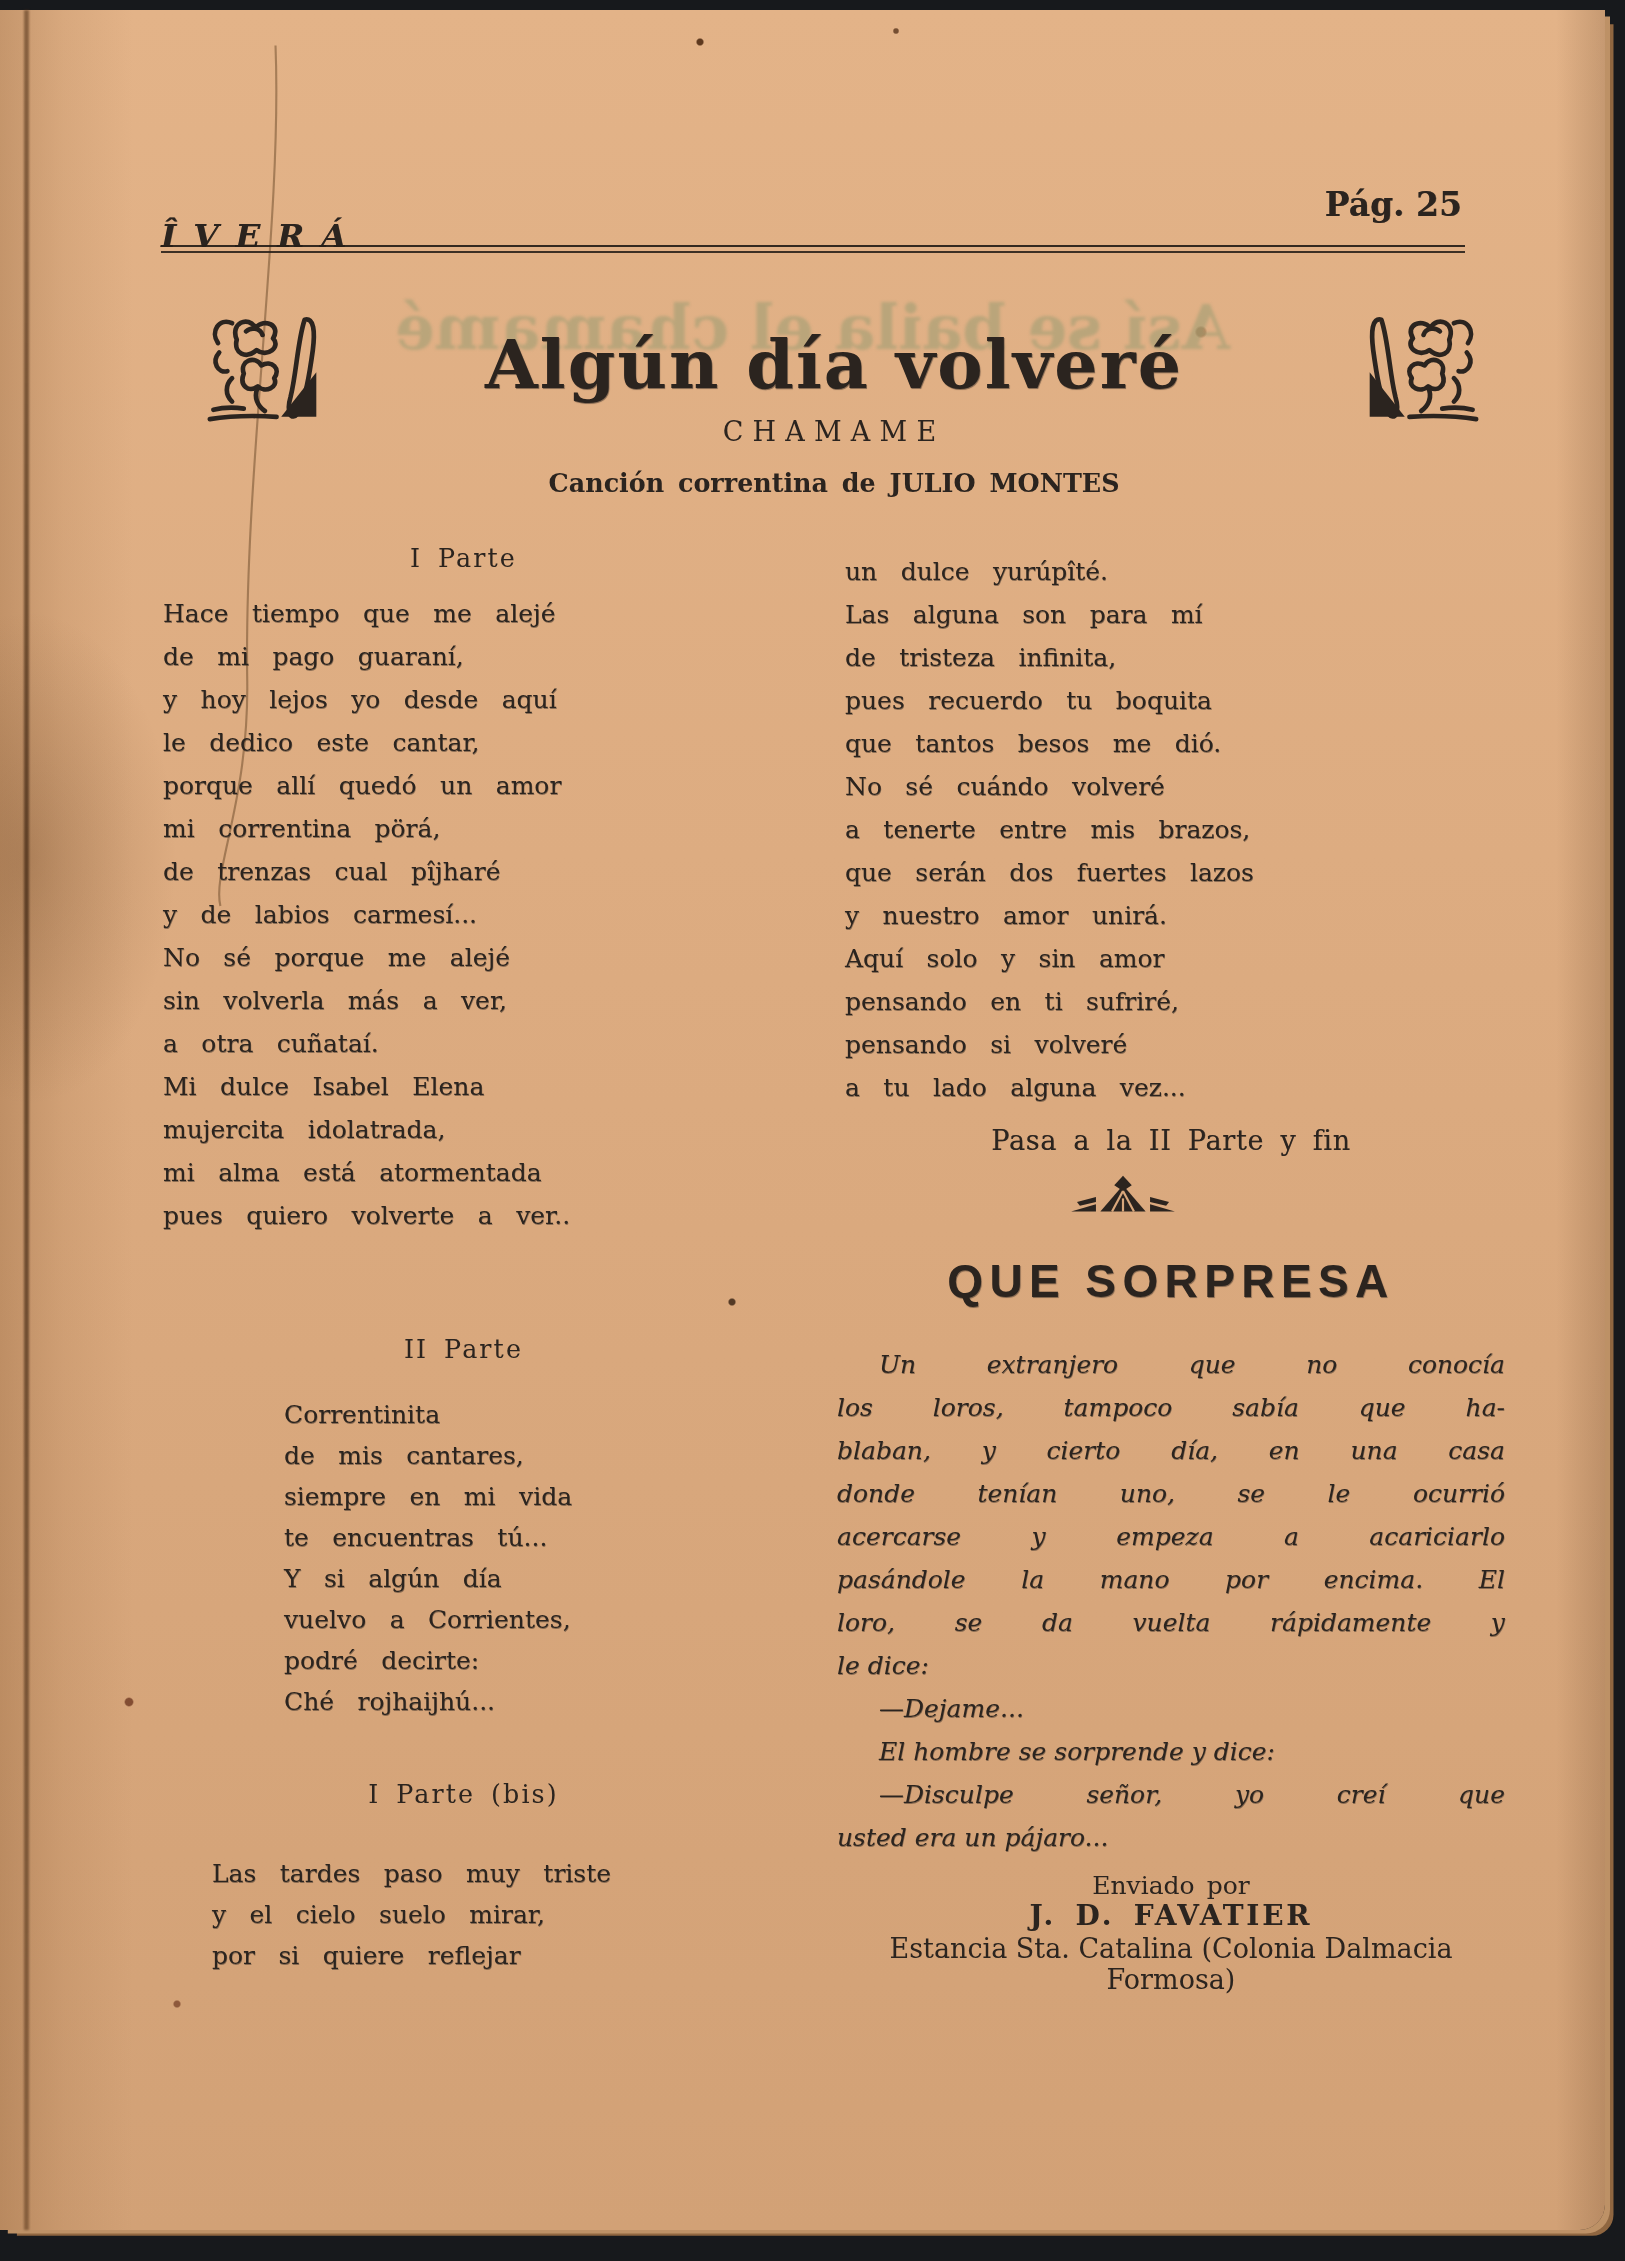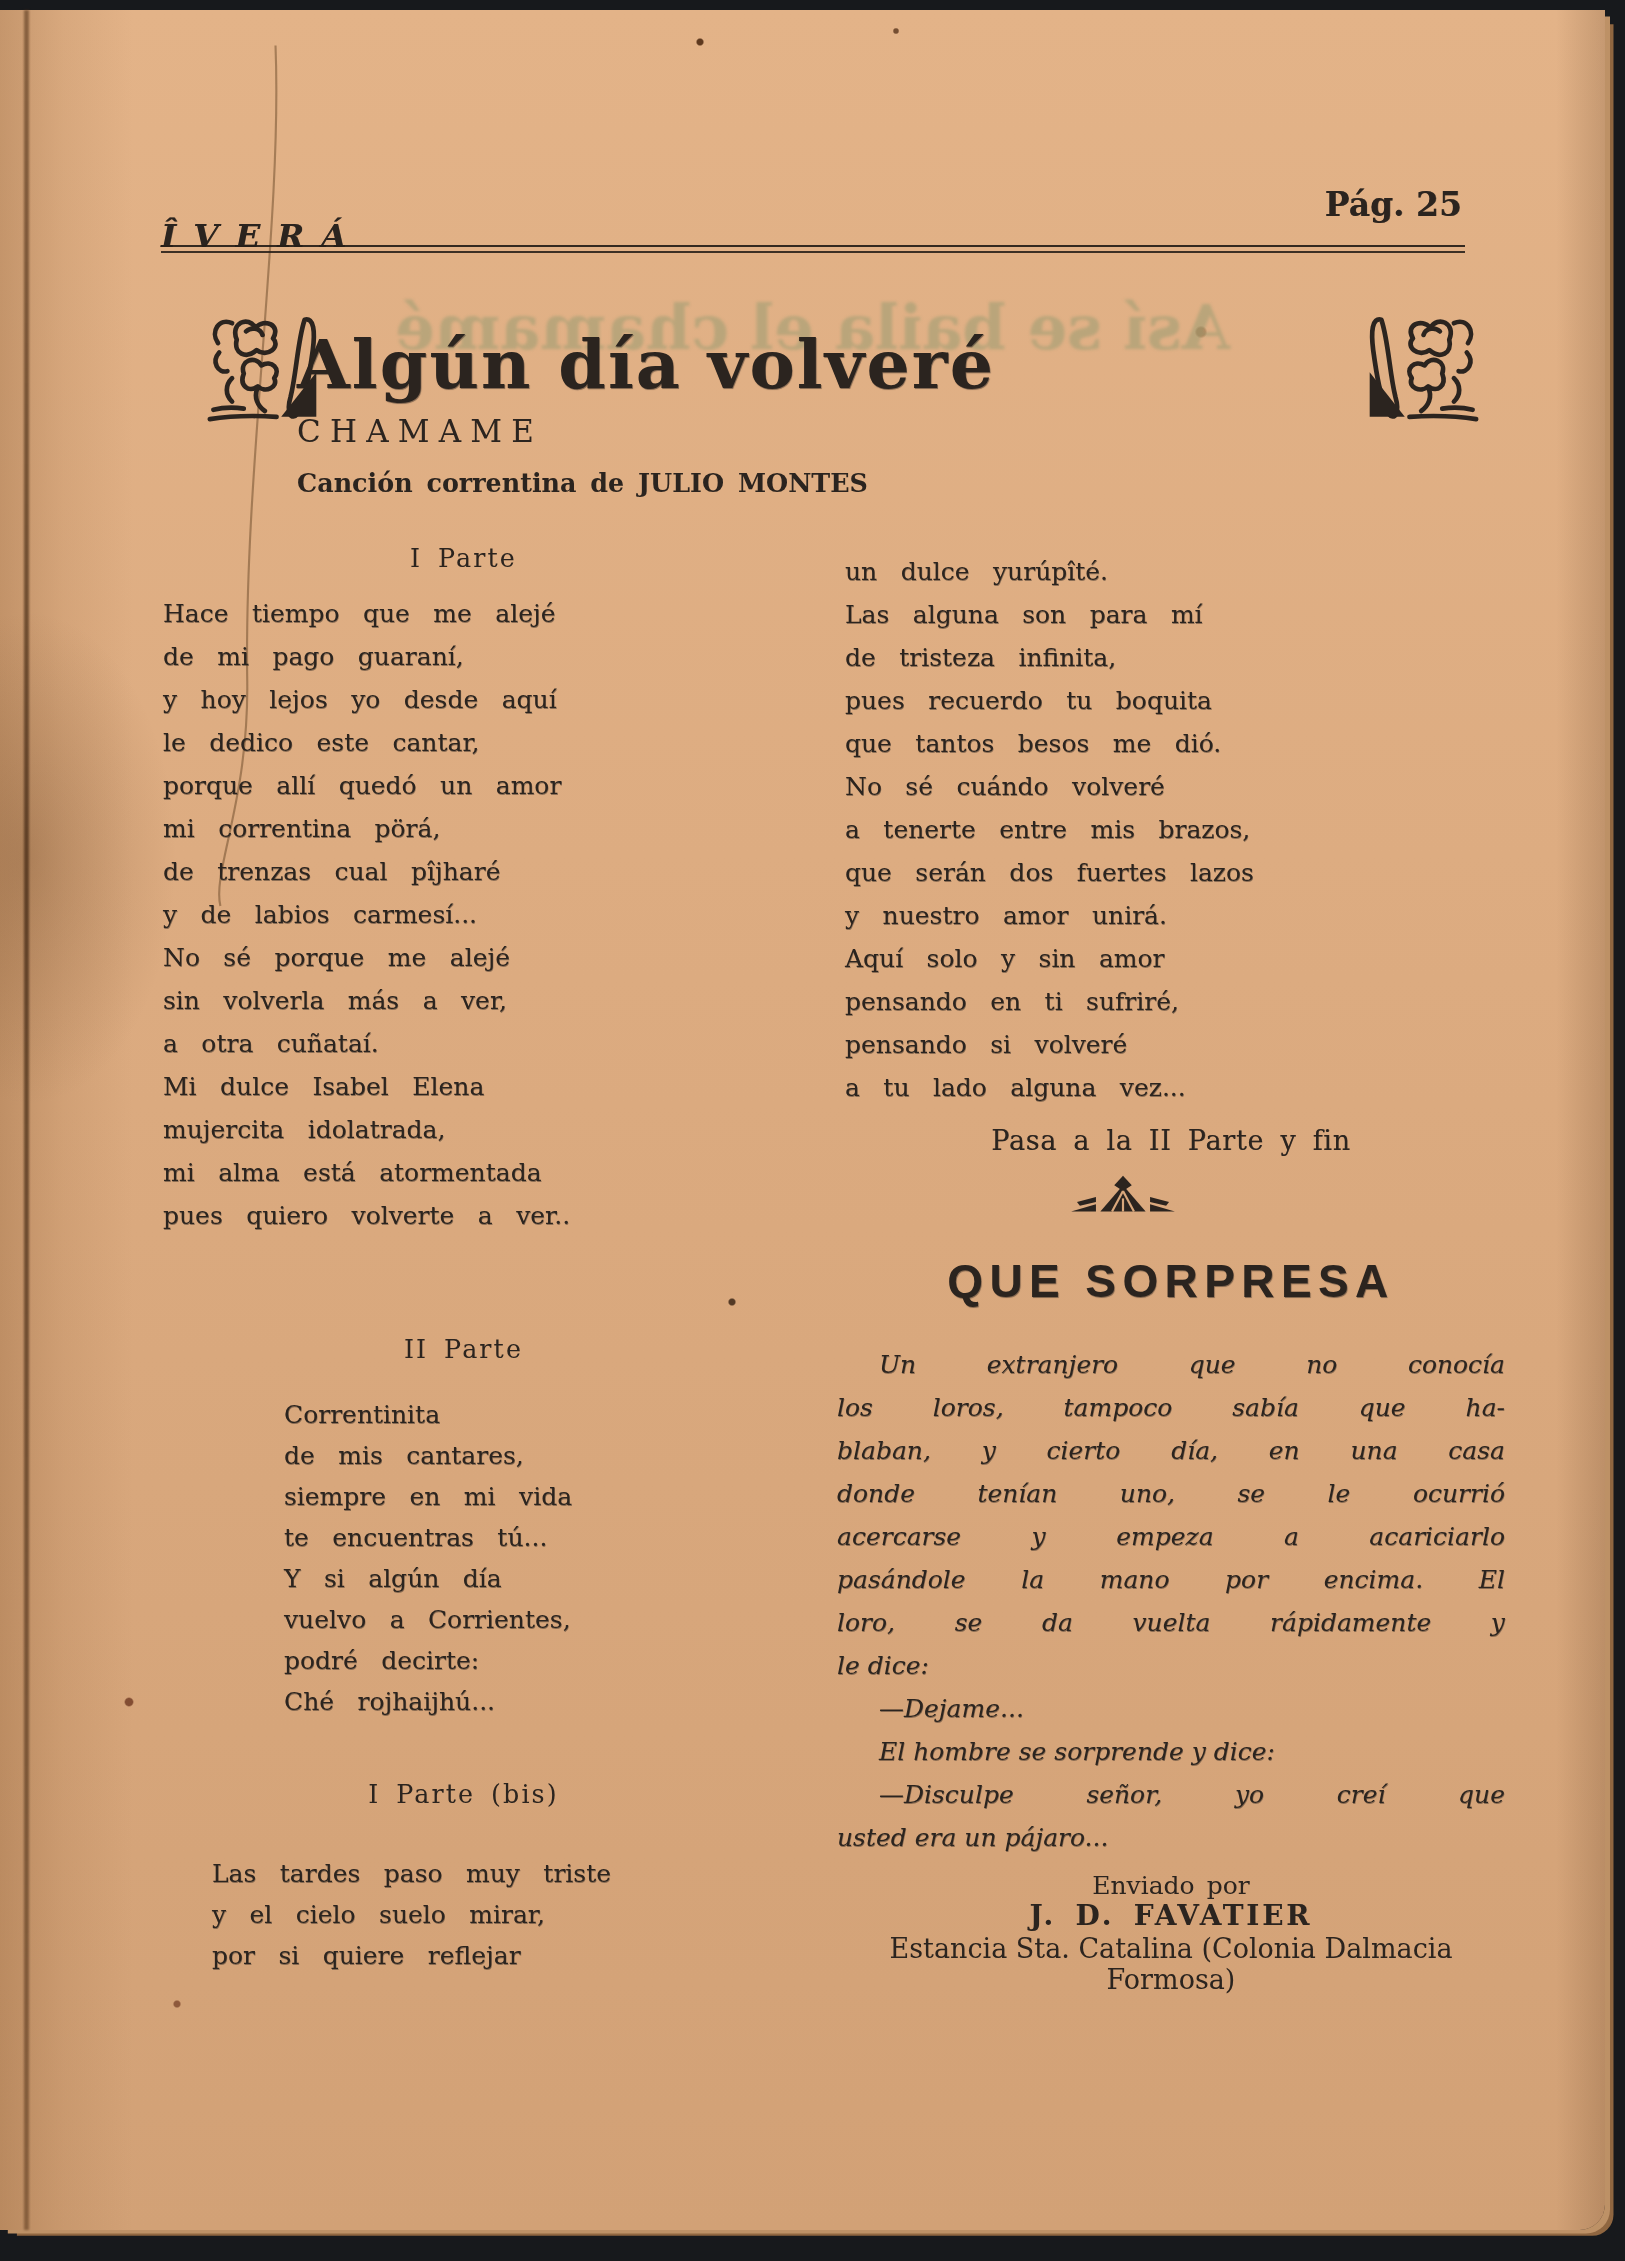--- a/index.html
+++ b/index.html
@@ -42,26 +42,26 @@
     border-top:2.8px solid rgba(38,30,24,.92);
     border-bottom:2.8px solid rgba(38,30,24,.88);
   }
   .ghost-title{
     left:0;top:281px;width:1625px;text-align:center;
     font-weight:bold;font-size:62px;
     color:rgba(123,146,106,.38);
     transform:scaleX(-1);
     filter:blur(1.4px);
   }
-  .title-block{left:297px;top:315px;width:1074px;}
+  .title-block{left:297px;top:315px;width:1074px;text-align:center;}
   .title{
     font-weight:bold;font-size:68px;line-height:78px;letter-spacing:2.1px;
     text-shadow:0.7px 0.7px 0.7px rgba(43,36,31,.5);
   }
-  .genre{margin-top:12.7px;font-size:31px;line-height:31px;letter-spacing:9.2px;}
+  .genre{margin-top:12.7px;font-size:27px;line-height:31px;letter-spacing:9.2px;}
   .byline{margin-top:21px;font-weight:bold;font-size:25.4px;line-height:30px;word-spacing:5px;}
 
   .corner-orn{width:117px;height:117px;}
   .orn-left{left:204px;top:298px;}
   .orn-right{left:1365px;top:298px;transform:scaleX(-1);}
 
   .section-label{
     font-size:25.4px;line-height:30px;letter-spacing:2.1px;word-spacing:5.7px;text-align:center;
   }
   .lbl-p1{left:163px;top:533px;width:601px;}

